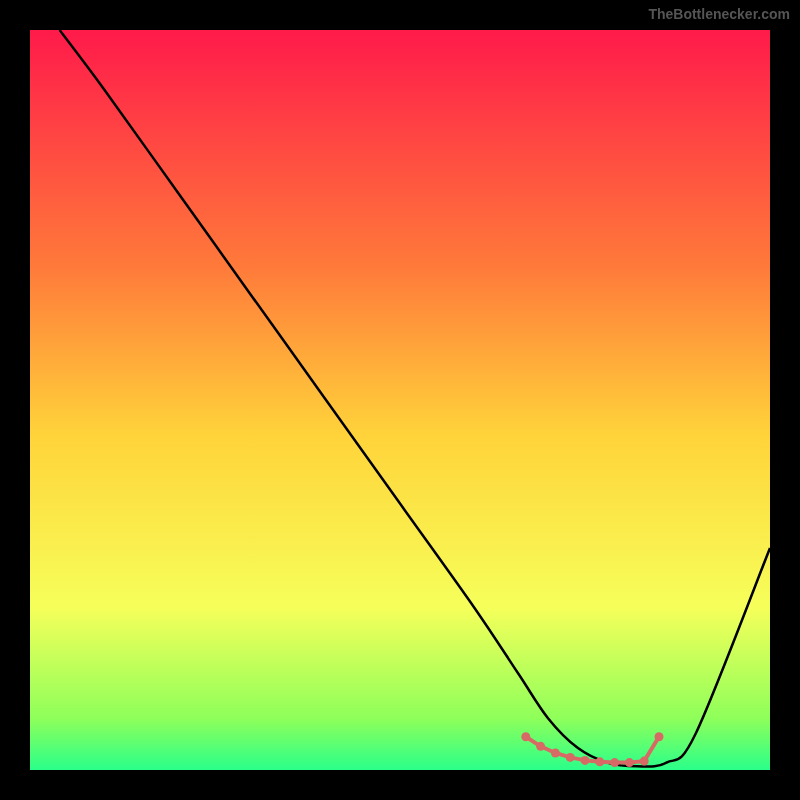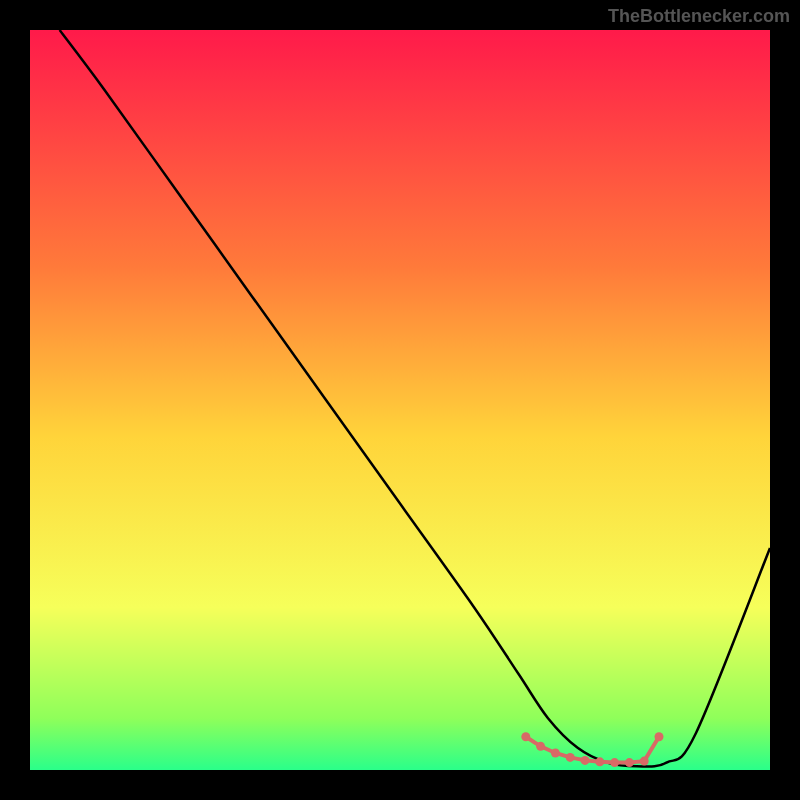--- a/index.html
+++ b/index.html
@@ -15,21 +15,21 @@
     position: relative;
     width: 800px;
     height: 800px;
     background: #000;
   }
   .watermark {
     position: absolute;
     top: 6px;
     right: 10px;
     color: #555;
-    font-size: 18px;
+    font-size: 14px;
     font-weight: bold;
     z-index: 10;
   }
   .plot-area {
     position: absolute;
     left: 30px;
     top: 30px;
     width: 740px;
     height: 740px;
   }

